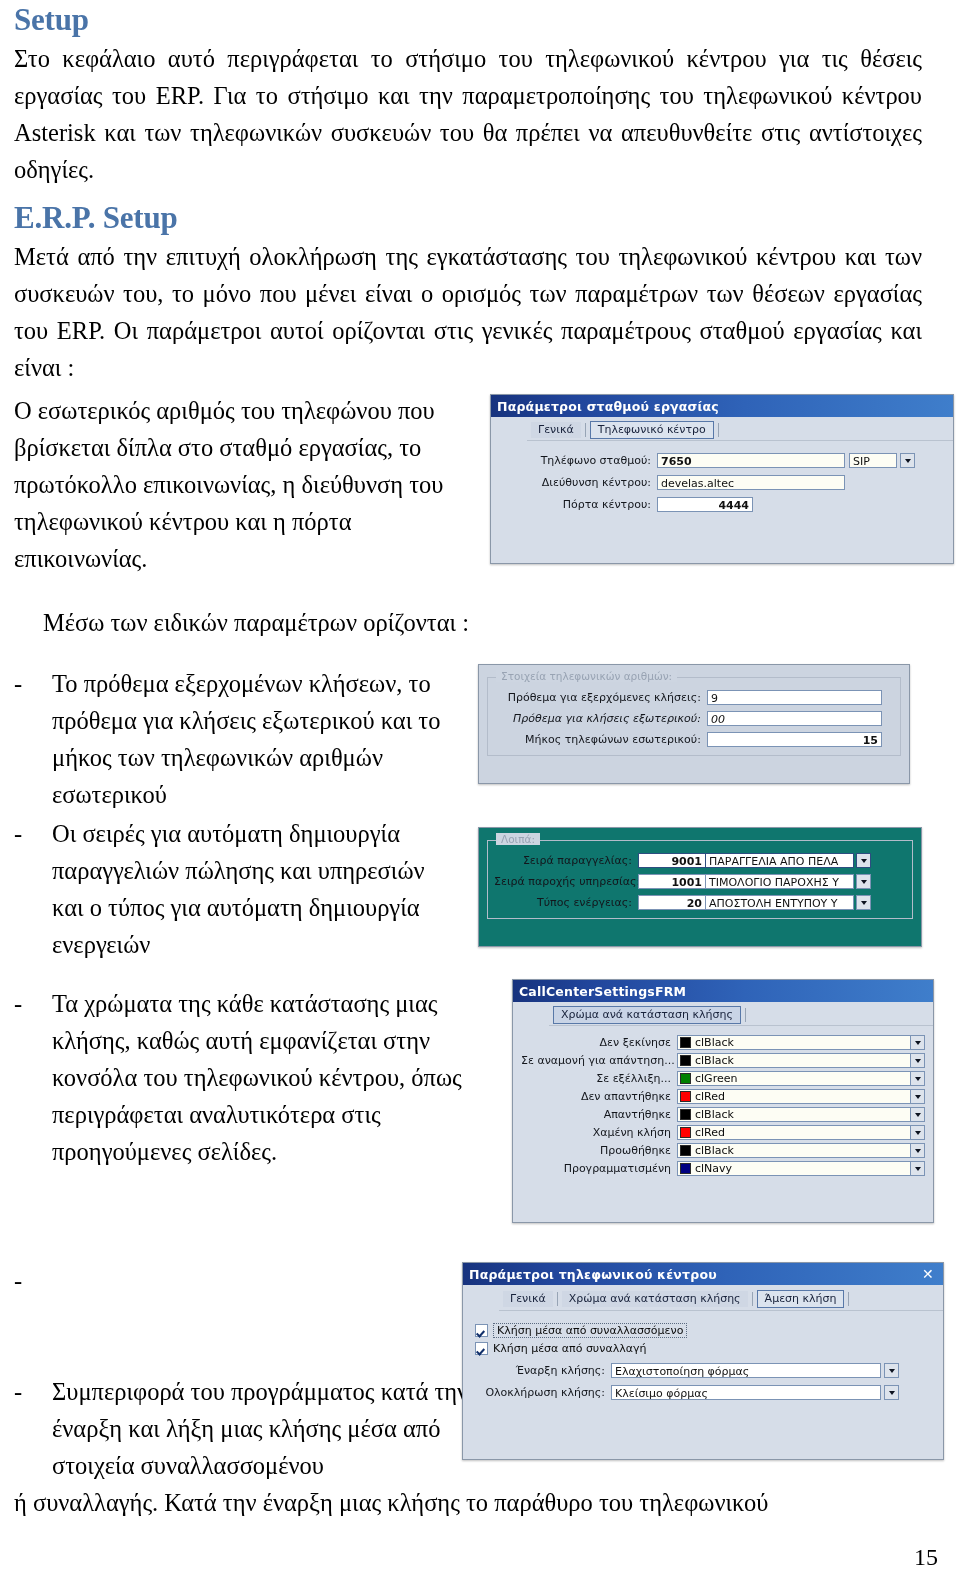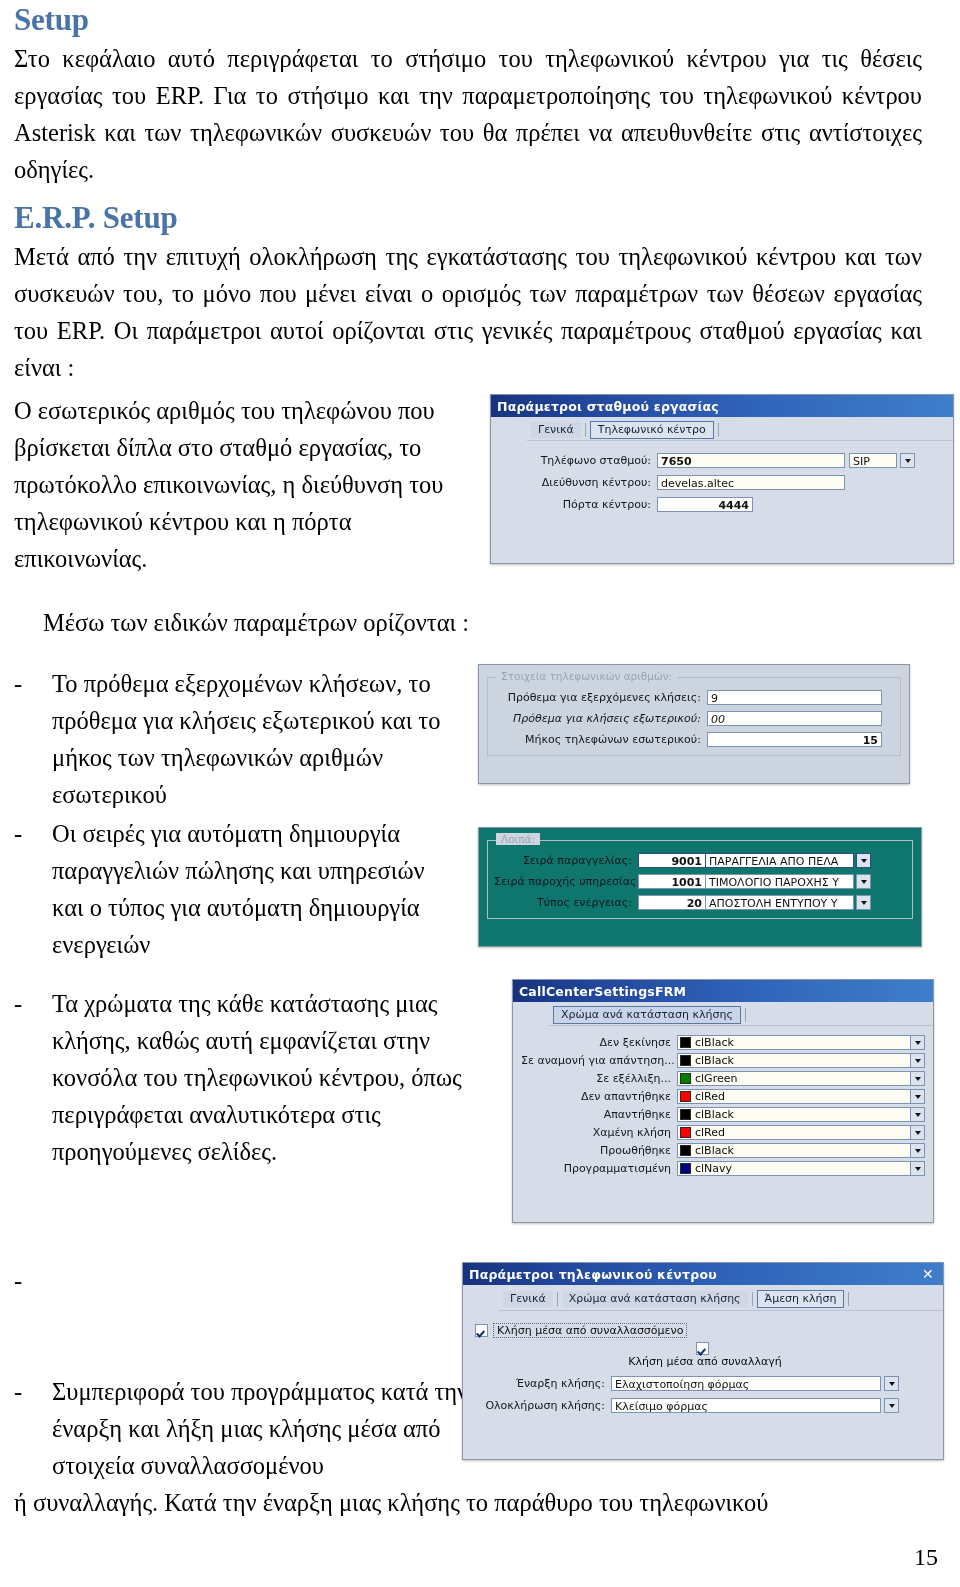--- a/index.html
+++ b/index.html
@@ -422,21 +422,21 @@
       <div class="tab boxed">Άμεση κλήση</div>
       <div class="tabsep"></div>
     </div>
     <div class="form" style="padding-top:12px;padding-left:12px;">
 
       <div class="chkrow">
         <span class="chk on"></span>
         <span class="chklbl dotted">Κλήση μέσα από συναλλασσόμενο</span>
       </div>
 
-      <div class="chkrow" style="margin-bottom:8px;flex-direction:column;">
+      <div class="chkrow" style="margin-bottom:8px;">
         <span class="chk on"></span>
         <span class="chklbl">Κλήση μέσα από συναλλαγή</span>
       </div>
 
       <div class="row" style="margin-bottom:7px;">
         <div class="lbl" style="width:130px;">Έναρξη κλήσης:</div>
         <div class="fld" style="width:270px;background:#fff;">Ελαχιστοποίηση φόρμας</div>
         <div style="width:3px;"></div>
         <div class="arrow">
             <i></i>

